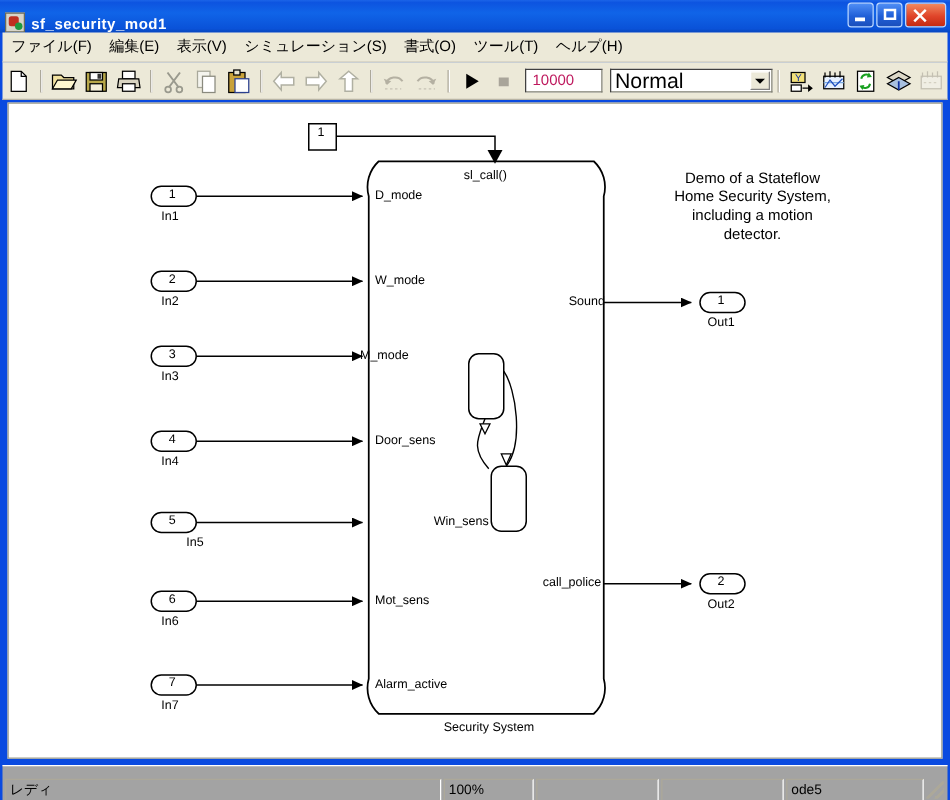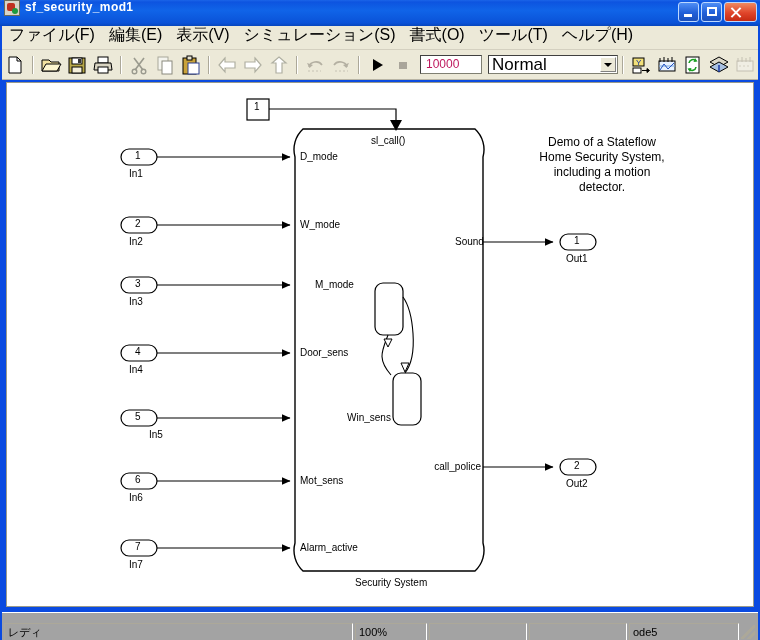--- a/index.html
+++ b/index.html
@@ -21,21 +21,21 @@
   }
 
   
   #titlebar {
     position: absolute;
     left: 0; top: 0;
     width: 760px; height: 26px;
     background: linear-gradient(to bottom,
        #1b64e8 0%, #0d54e0 8%, #1064e8 40%, #0a52d8 88%, #0746bd 100%);
     display: flex;
-    align-items: flex-start;
+    align-items: flex-end;
     overflow: hidden;
   }
   #titlebar .tb-icon {
     width: 16px; height: 16px;
     margin-left: 4px; margin-right: 5px;
     background: #d8d4c8;
     border: 1px solid #6b6b5a;
     position: relative;
     flex: none;
     box-sizing: border-box;
@@ -97,22 +97,22 @@
   .tb-btn .g-close-a { transform: rotate(45deg); }
   .tb-btn .g-close-b { transform: rotate(-45deg); }
 
   
   #menubar {
     position: absolute;
     left: 2px; top: 26px;
     width: 756px; height: 24px;
     background: #ece9d8;
     display: flex;
-    align-items: flex-end;
-    font-size: 16px;
+    align-items: flex-start;
+    font-size: 12px;
     color: #000;
     border-bottom: 1px solid #d4d0c0;
     box-sizing: border-box;
   }
   .menu-item {
     padding: 3px 7px;
     white-space: nowrap;
   }
 
   
@@ -522,21 +522,21 @@
     <div class="lbl" style="left:122px; top:281px;">In4</div>
     <div class="lbl" style="left:128px; top:328px;">5</div>
     <div class="lbl" style="left:122px; top:346px;padding-left:20px;">In5</div>
     <div class="lbl" style="left:128px; top:391px;">6</div>
     <div class="lbl" style="left:122px; top:409px;">In6</div>
     <div class="lbl" style="left:128px; top:458px;">7</div>
     <div class="lbl" style="left:122px; top:476px;">In7</div>
 
     <div class="lbl" style="left:293px; top:68px;">D_mode</div>
     <div class="lbl" style="left:293px; top:136px;">W_mode</div>
-    <div class="lbl" style="left:308px; top:196px;text-align:center;">M_mode</div>
+    <div class="lbl" style="left:281px; top:196px;text-align:center;">M_mode</div>
     <div class="lbl" style="left:293px; top:264px;">Door_sens</div>
     <div class="lbl" style="left:293px; top:329px;margin-left:47px;">Win_sens</div>
     <div class="lbl" style="left:293px; top:392px;">Mot_sens</div>
     <div class="lbl" style="left:293px; top:459px;">Alarm_active</div>
 
     <div class="lbl" style="left:247px; top:18px;">1</div>
     <div class="lbl" style="left:364px; top:52px;">sl_call()</div>
 
     <div class="lbl" style="left:448px; top:153px; text-align:right; width:26px;">Sound</div>
     <div class="lbl" style="left:424px; top:378px; text-align:right; width:50px;">call_police</div>

